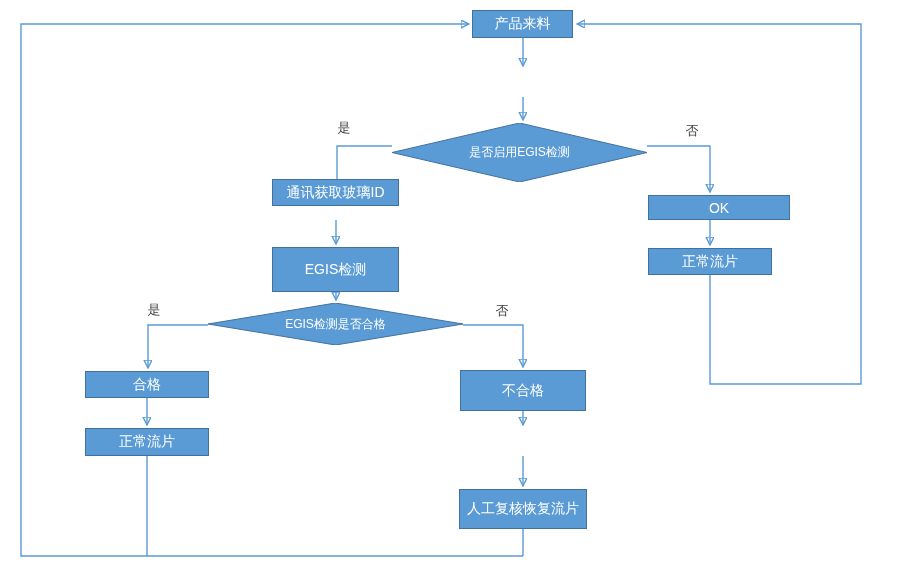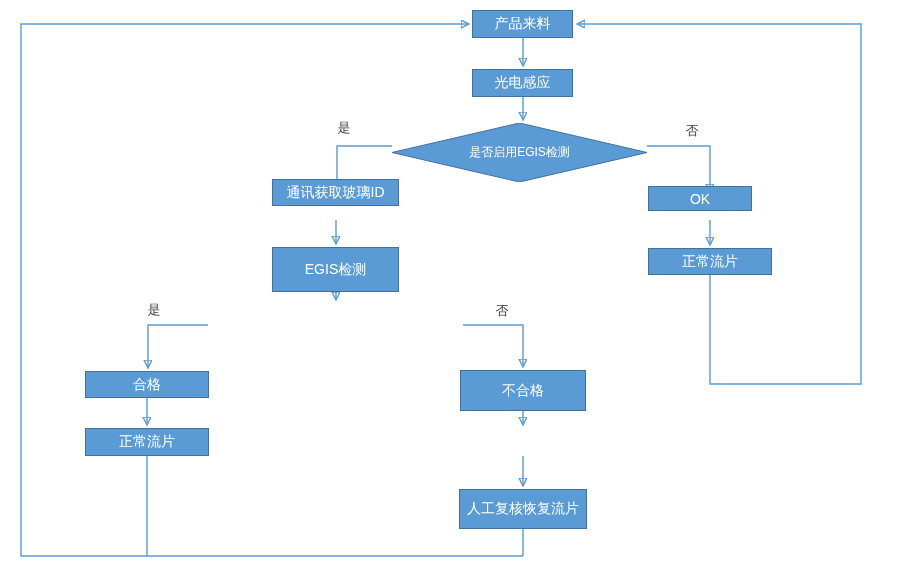--- a/index.html
+++ b/index.html
@@ -53,46 +53,51 @@
     <path d="M523,398 V424" marker-end="url(#arr)"></path>
     <path d="M523,456 V485" marker-end="url(#arr)"></path>
     <path d="M523,517 V556"></path>
     <path d="M710,220 V244" marker-end="url(#arr)"></path>
     <path d="M710,275 V384 H861 V24 H578" marker-end="url(#arr)"></path>
     <path d="M523,556 H21 V24 H468" marker-end="url(#arr)"></path>
   </svg>
 
   <div class="node" style="left:472px;top:10px;width:101px;height:28px">产品来料</div>
 
-  <div class="node" style="left:472px;top:69px;width:101px;height:28px">光电感应</div>
 
   <div class="node" style="left:272px;top:179px;width:127px;height:27px">通讯获取玻璃ID</div>
 
   <div class="node" style="left:272px;top:247px;width:127px;height:45px">EGIS检测</div>
 
   <div class="node" style="left:85px;top:371px;width:124px;height:27px">合格</div>
 
   <div class="node" style="left:85px;top:428px;width:124px;height:28px">正常流片</div>
 
   <div class="node" style="left:460px;top:370px;width:126px;height:41px">不合格</div>
 
 
   <div class="node" style="left:459px;top:489px;width:128px;height:40px">人工复核恢复流片</div>
 
-  <div class="node" style="left:648px;top:186px;width:104px;height:25px">OK</div>
+  <div class="node" style="left:648px;top:195px;width:142px;height:25px">OK</div>
 
   <div class="node" style="left:648px;top:248px;width:124px;height:27px">正常流片</div>
 
   <div class="diamond" style="left:392px;top:123px;width:255px;height:59px">
     <svg viewBox="0 0 100 100" preserveAspectRatio="none">
       <polygon points="0,50 50,0 100,50 50,100"></polygon>
     </svg>
     <span class="dlabel">是否启用EGIS检测</span>
   </div>
 
+  <div class="diamond" style="left:208px;top:303px;width:255px;height:42px">
+    <svg viewBox="0 0 100 100" preserveAspectRatio="none">
+      <polygon points="0,50 50,0 100,50 50,100"></polygon>
+    </svg>
+    <span class="dlabel">EGIS检测是否合格</span>
+  </div>
 
   <span class="branch" style="left:332px;top:119px">是</span>
 
   <span class="branch" style="left:680px;top:122px">否</span>
 
   <span class="branch" style="left:142px;top:301px">是</span>
 
   <span class="branch" style="left:490px;top:302px">否</span>
 
 </div>

